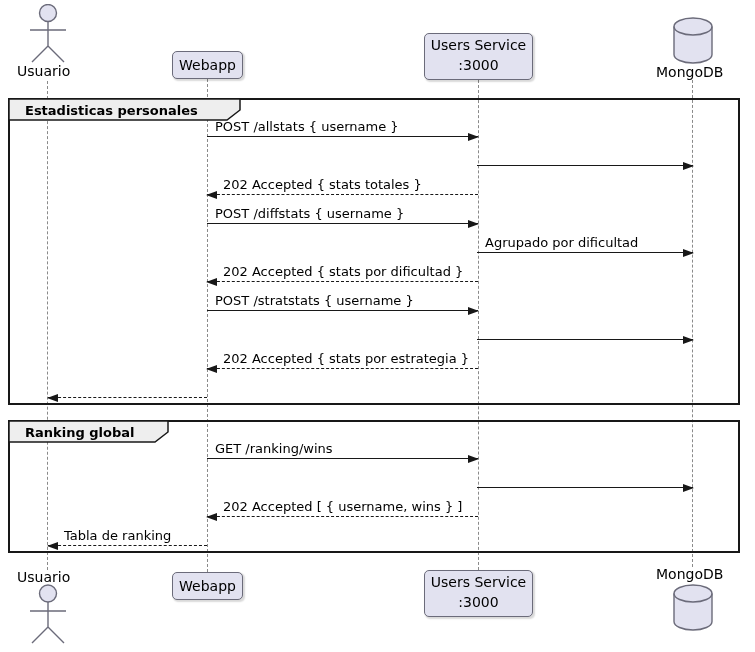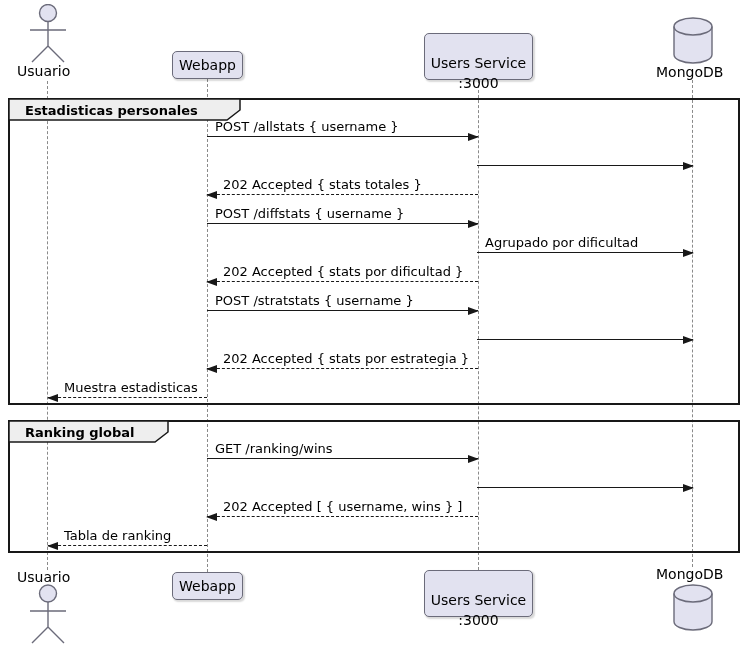--- a/index.html
+++ b/index.html
@@ -20,21 +20,21 @@
   }
   .lifeline{position:absolute;width:0;border-left:1px dashed var(--lifeline);z-index:1}
   .frame{position:absolute;border:2px solid var(--frame-border);z-index:2;background:transparent}
   .frame-tab{position:absolute;z-index:3}
   .frame-tab text{font-size:13px;font-weight:bold;fill:var(--text);
     font-family:"DejaVu Sans","Liberation Sans",sans-serif}
   .pbox{position:absolute;background:var(--participant-fill);border:1px solid var(--participant-border);
     border-radius:5px;text-align:center;font-size:14px;z-index:4;
     box-shadow:1.5px 1.5px 1.5px rgba(0,0,0,0.15)}
   .pbox.single{line-height:26px}
-  .pbox.double{padding-top:19px;line-height:20px}
+  .pbox.double{padding-top:1px;line-height:20px}
   .plabel{position:absolute;font-size:14px;white-space:nowrap;z-index:4}
   .pshape{position:absolute;z-index:4}
   .msg{position:absolute;height:18px;font-size:13px;white-space:nowrap;z-index:5}
   .msg .lbl{padding-left:8px;line-height:15px}
   .msg.left .lbl{padding-left:16px}
   .msg .line{position:absolute;left:0;right:0;bottom:0;height:0;border-top:1px solid var(--arrow)}
   .msg.dashed .line{border-top-style:dashed}
   .msg .head{position:absolute;bottom:-4px;width:0;height:0;
     border-top:4px solid transparent;border-bottom:4px solid transparent}
   .msg.right .head{right:-1px;border-left:11px solid var(--arrow)}
@@ -129,21 +129,20 @@
         <i class="head"></i>
       </div>
   </div>
   <div class="msg left dashed" style="left:207px;top:351px;width:271px">
     <div class="lbl">202 Accepted { stats por estrategia }</div>
     <div class="line">
         <i class="head"></i>
       </div>
   </div>
   <div class="msg left dashed" style="left:48px;top:380px;width:159px">
-    <div class="lbl">Muestra estadisticas</div>
     <div class="line">
         <i class="head"></i>
       </div>
   </div>
   <div class="msg right" style="left:207px;top:441px;width:271px">
     <div class="lbl">GET /ranking/wins</div>
     <div class="line">
         <i class="head"></i>
       </div>
   </div>

